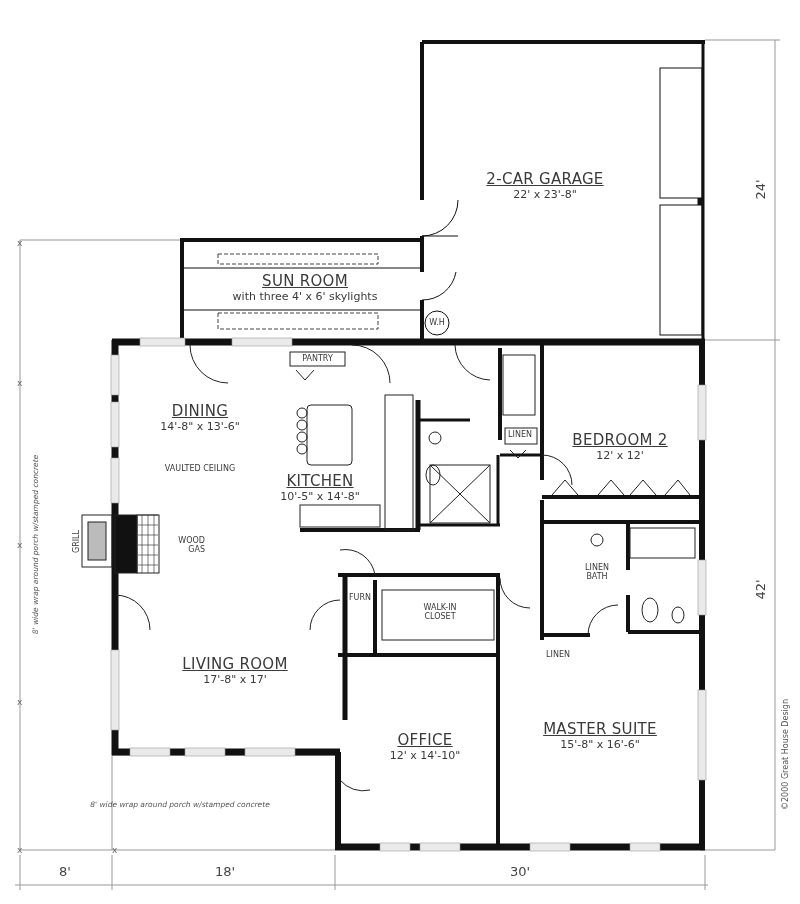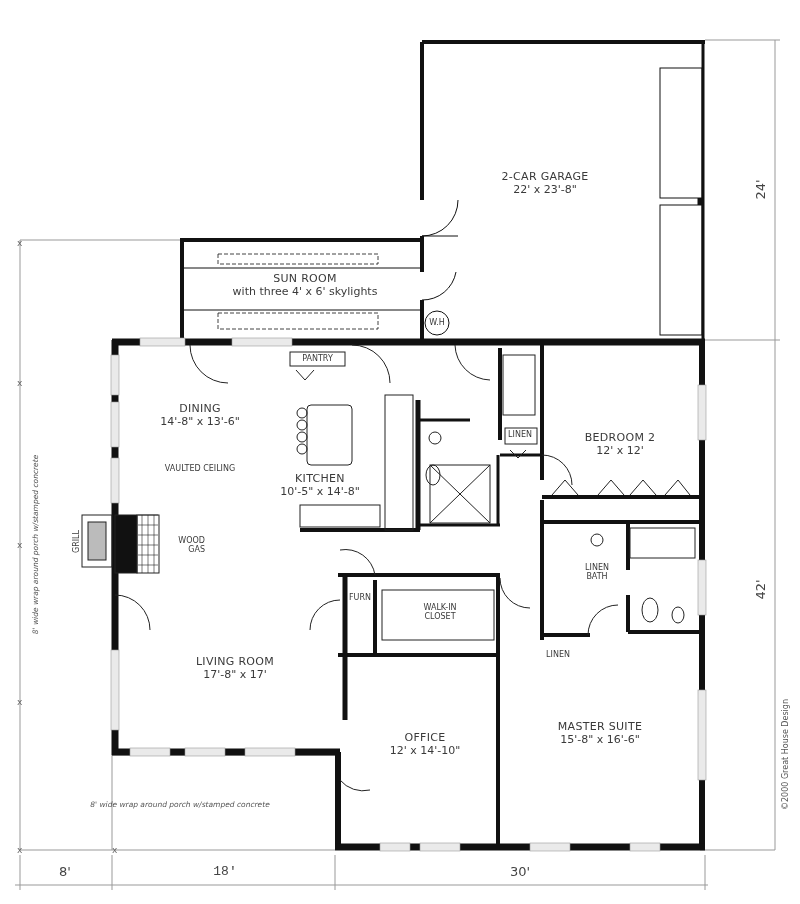--- a/index.html
+++ b/index.html
@@ -1,19 +1,19 @@
 <!DOCTYPE html>
 <html><head>
 <meta charset="utf-8">
 <style>
   html, body { margin: 0; padding: 0; background: #ffffff; }
   body { width: 800px; height: 904px; position: relative; overflow: hidden; font-family: "DejaVu Sans", sans-serif; color: #333; }
   svg { position: absolute; left: 0; top: 0; }
   .lbl { position: absolute; text-align: center; color: #3a3a3a; white-space: nowrap; }
-  .room-name { font-size: 11px; letter-spacing: 0.3px; }
+  .room-name { font-size: 15px; letter-spacing: 0.3px; text-decoration: underline; }
   .room-dim { font-size: 11px; }
   .small { font-size: 8px; }
   .tiny { font-size: 7.5px; font-style: italic; color: #555; }
   .dim { font-size: 13px; color: #444; }
   .vert { transform-origin: center center; }
 </style>
 </head>
 <body>
 
 <svg width="800" height="904" viewBox="0 0 800 904">
@@ -235,17 +235,17 @@
 
 <div class="lbl" style="left:530px; top:720px; width:140px;">
   <div class="room-name">MASTER SUITE</div>
   <div class="room-dim">15'-8" x 16'-6"</div>
 </div>
 
 <div class="lbl tiny" style="left:55px; top:800px; width:250px;">8' wide wrap around porch w/stamped concrete</div>
 <div class="lbl tiny vert" style="left:-90px; top:540px; width:250px; transform:rotate(-90deg);">8' wide wrap around porch w/stamped concrete</div>
 
 <div class="lbl dim" style="left:45px; top:864px; width:40px;">8'</div>
-<div class="lbl dim" style="left:200px; top:864px; width:50px;font-family:Liberation Mono, monospace;">18'</div>
+<div class="lbl dim" style="left:200px; top:864px; width:50px;">18'</div>
 <div class="lbl dim" style="left:495px; top:864px; width:50px;">30'</div>
 <div class="lbl dim vert" style="left:740px; top:182px; width:40px; transform:rotate(-90deg);">24'</div>
 <div class="lbl dim vert" style="left:740px; top:582px; width:40px; transform:rotate(-90deg);">42'</div>
 <div class="lbl tiny vert" style="left:705px; top:750px; width:160px; transform:rotate(-90deg); font-style:normal; font-size:8px;">©2000 Great House Design</div>
 
 </body></html>

